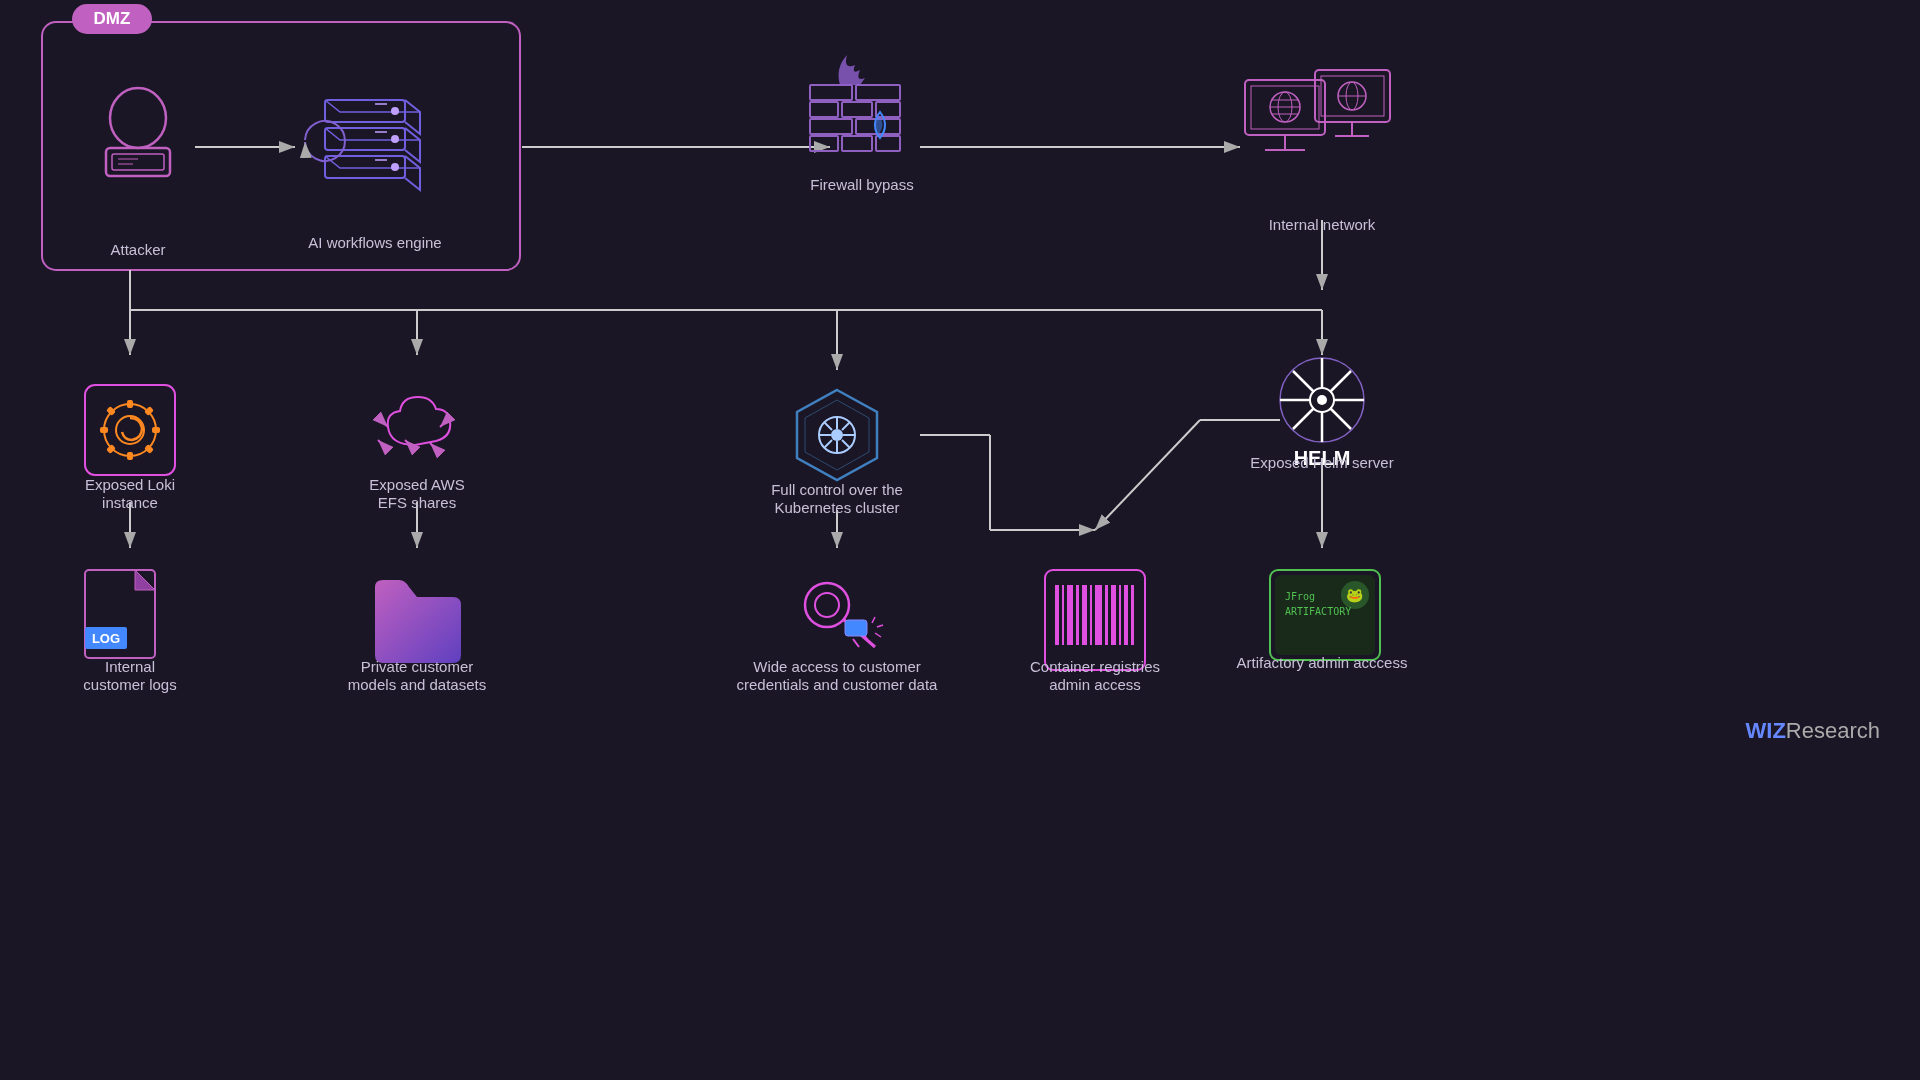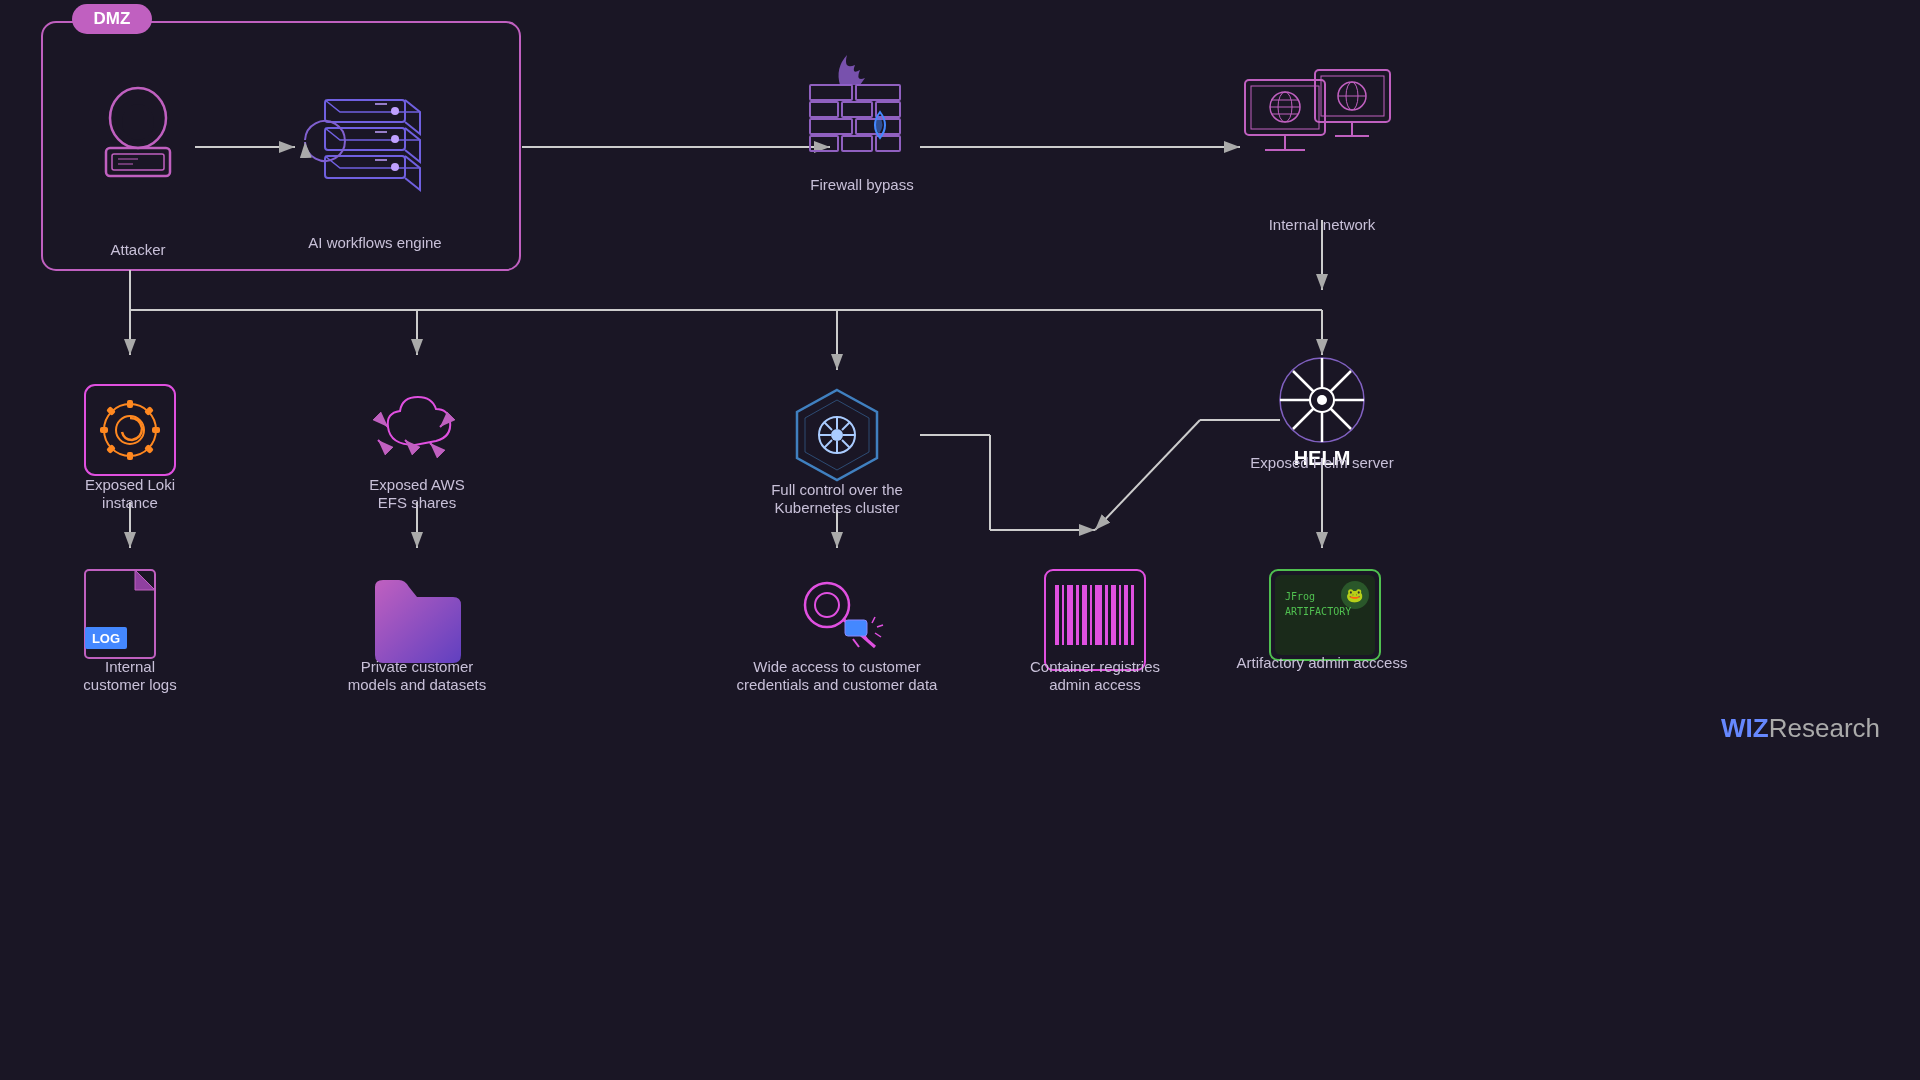--- a/index.html
+++ b/index.html
@@ -326,17 +326,17 @@
     <text x="837" y="672" fill="#c8c0d8" font-size="15" text-anchor="middle" font-family="Arial">Wide access to customer</text>
     <text x="837" y="690" fill="#c8c0d8" font-size="15" text-anchor="middle" font-family="Arial">credentials and customer data</text>
 
     <text x="1095" y="672" fill="#c8c0d8" font-size="15" text-anchor="middle" font-family="Arial">Container registries</text>
     <text x="1095" y="690" fill="#c8c0d8" font-size="15" text-anchor="middle" font-family="Arial">admin access</text>
 
     <text x="1322" y="668" fill="#c8c0d8" font-size="15" text-anchor="middle" font-family="Arial">Artifactory admin acccess</text>
 
   </svg>
 
-  <div style="position:absolute; bottom:28px; right:40px; font-size:26px; color:#888; font-weight:300;">
+  <div style="position:absolute; bottom:28px; right:40px; font-size:22px; color:#888; font-weight:300;">
     <span style="color:#6688ff; font-weight:bold;">WIZ</span><span style="color:#aaa;">Research</span>
   </div>
 
 </div>
 
 </body></html>

